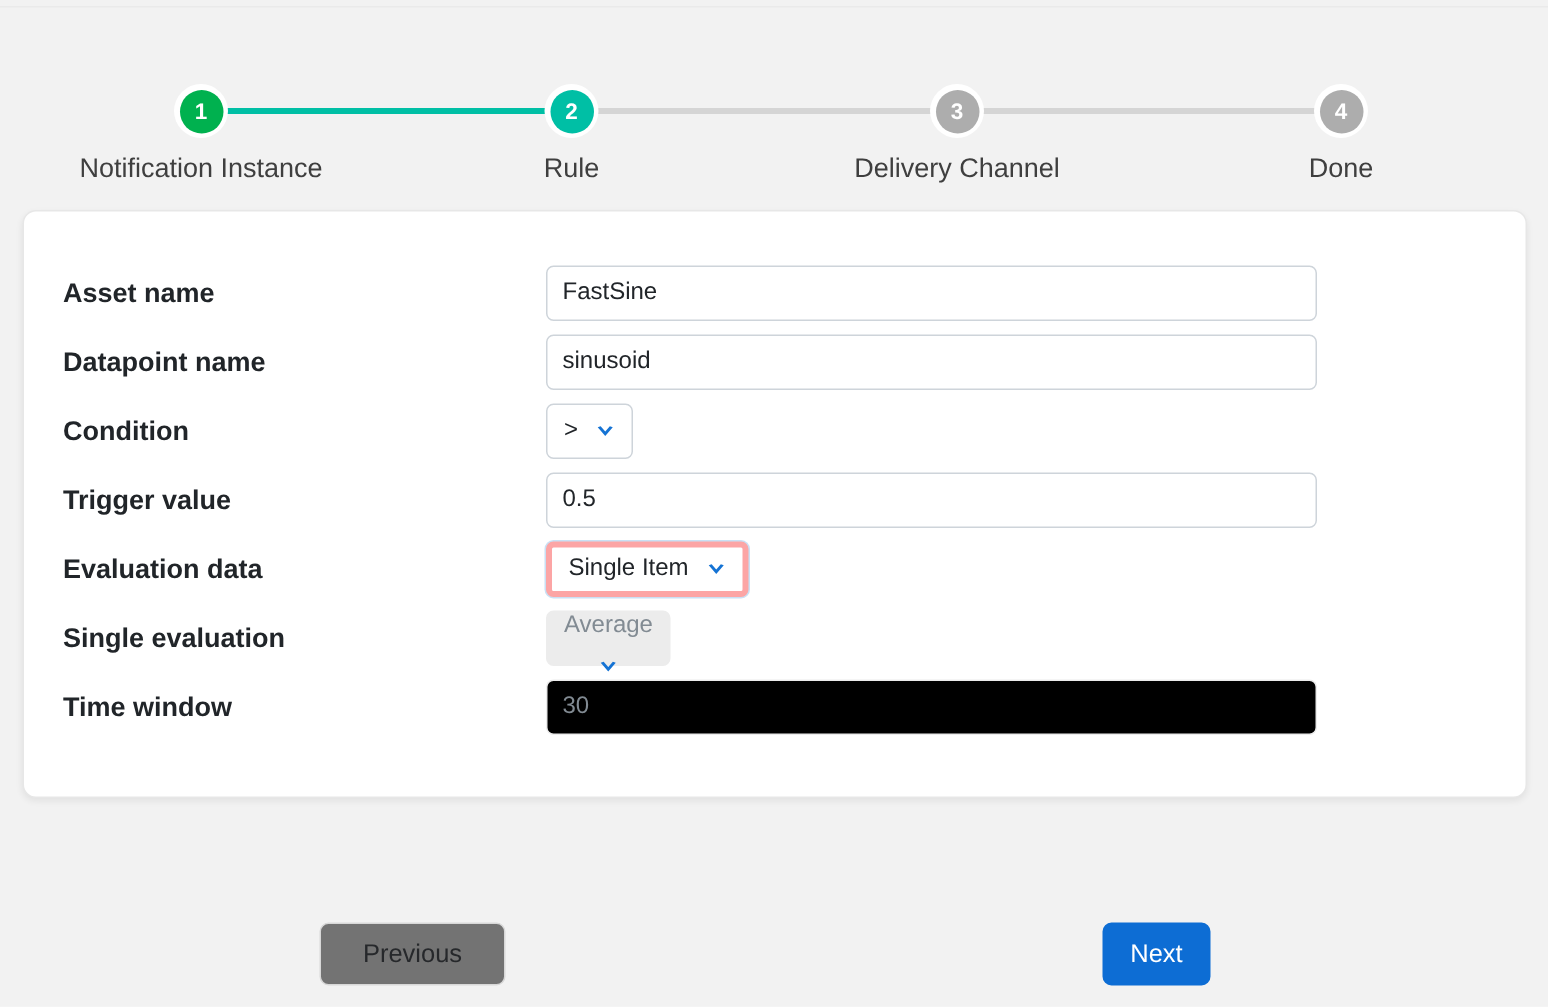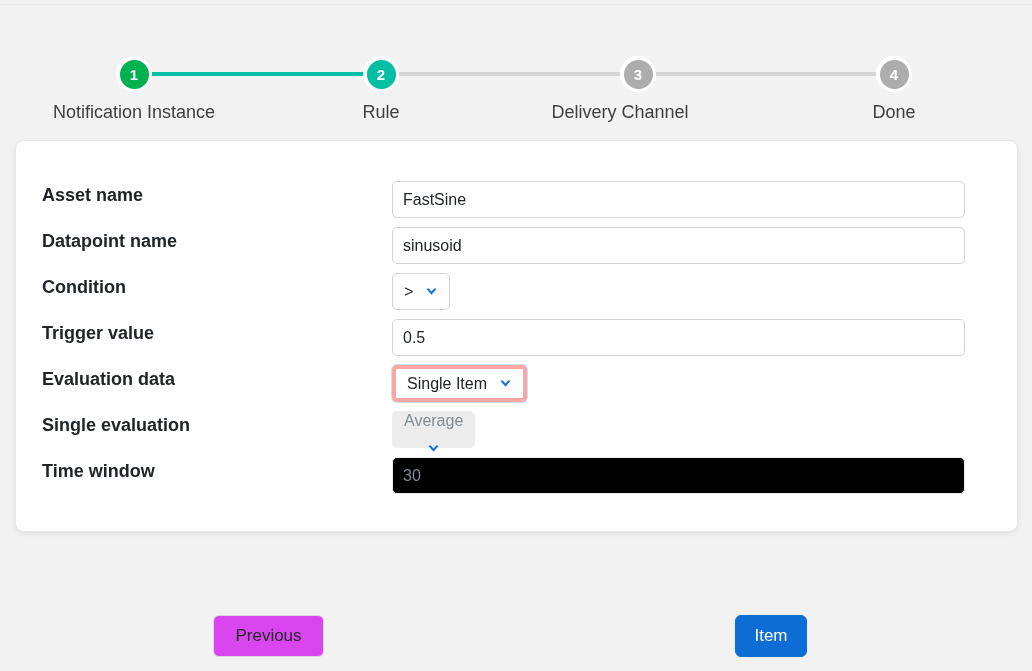--- a/index.html
+++ b/index.html
@@ -84,23 +84,23 @@
     left: 26px;
     top: 0;
     line-height: 46px;
     font-size: 18px;
     font-weight: bold;
     color: #212529;
     white-space: nowrap;
   }
   .control-holder {
     position: absolute;
-    left: 376px; top: 0;
-    width: 573px; height: 46px;
-    display: flex; align-items: flex-end;
+    left: 348px; top: 0;
+    width: 514px; height: 46px;
+    display: flex; align-items: center;
   }
 
   .text-input {
     width: 619px;
     height: 37px;
     border: 1px solid #ced4da;
     border-radius: 5px;
     background: #ffffff;
     font-family: "Liberation Sans", sans-serif;
     font-size: 16px;
@@ -152,22 +152,22 @@
     height: 42px;
     border-radius: 6px;
     font-family: "Liberation Sans", sans-serif;
     font-size: 17px;
     display: flex; align-items: center; justify-content: center;
     cursor: pointer;
     user-select: none;
   }
   .btn-prev {
     left: 213px; top: 615px;
-    width: 111px;
-    background: #d946ef;
+    width: 124px;
+    background: #737373;
     border: 1px solid #d8d8d8;
     color: #26282b;
   }
   .btn-next {
     left: 735px; top: 615px;
     width: 72px;
     background: #0d6dd4;
     border: 1px solid #0d6dd4;
     color: #ffffff;
   }
@@ -193,21 +193,21 @@
     </div>
     <div class="step-node" style="left:620px;">
       <div class="step-bubble s3">3</div>
     </div>
     <div class="step-node" style="left:876px;">
       <div class="step-bubble s4">4</div>
     </div>
 
     <div class="step-label" style="left:0px; width:268px;">Notification Instance</div>
     <div class="step-label" style="left:281px; width:200px;">Rule</div>
-    <div class="step-label" style="left:520px; width:200px;">Delivery Channel</div>
+    <div class="step-label" style="left:538px; width:200px;">Delivery Channel</div>
     <div class="step-label" style="left:794px; width:200px;">Done</div>
   </div>
 
   <div class="card">
 
     <div class="form-row" style="top:31px;">
       <div class="field-label">Asset name</div>
       <div class="control-holder">
         <input class="text-input" type="text" value="FastSine" style="">
       </div>
@@ -272,15 +272,15 @@
     <div class="form-row" style="top:307px;">
       <div class="field-label">Time window</div>
       <div class="control-holder">
         <input class="text-input disabled" type="text" disabled="" value="30" style="">
       </div>
     </div>
 
   </div>
 
   <div class="btn btn-prev">Previous</div>
-  <div class="btn btn-next">Item</div>
+  <div class="btn btn-next">Next</div>
 
 </div>
 
 </body></html>

